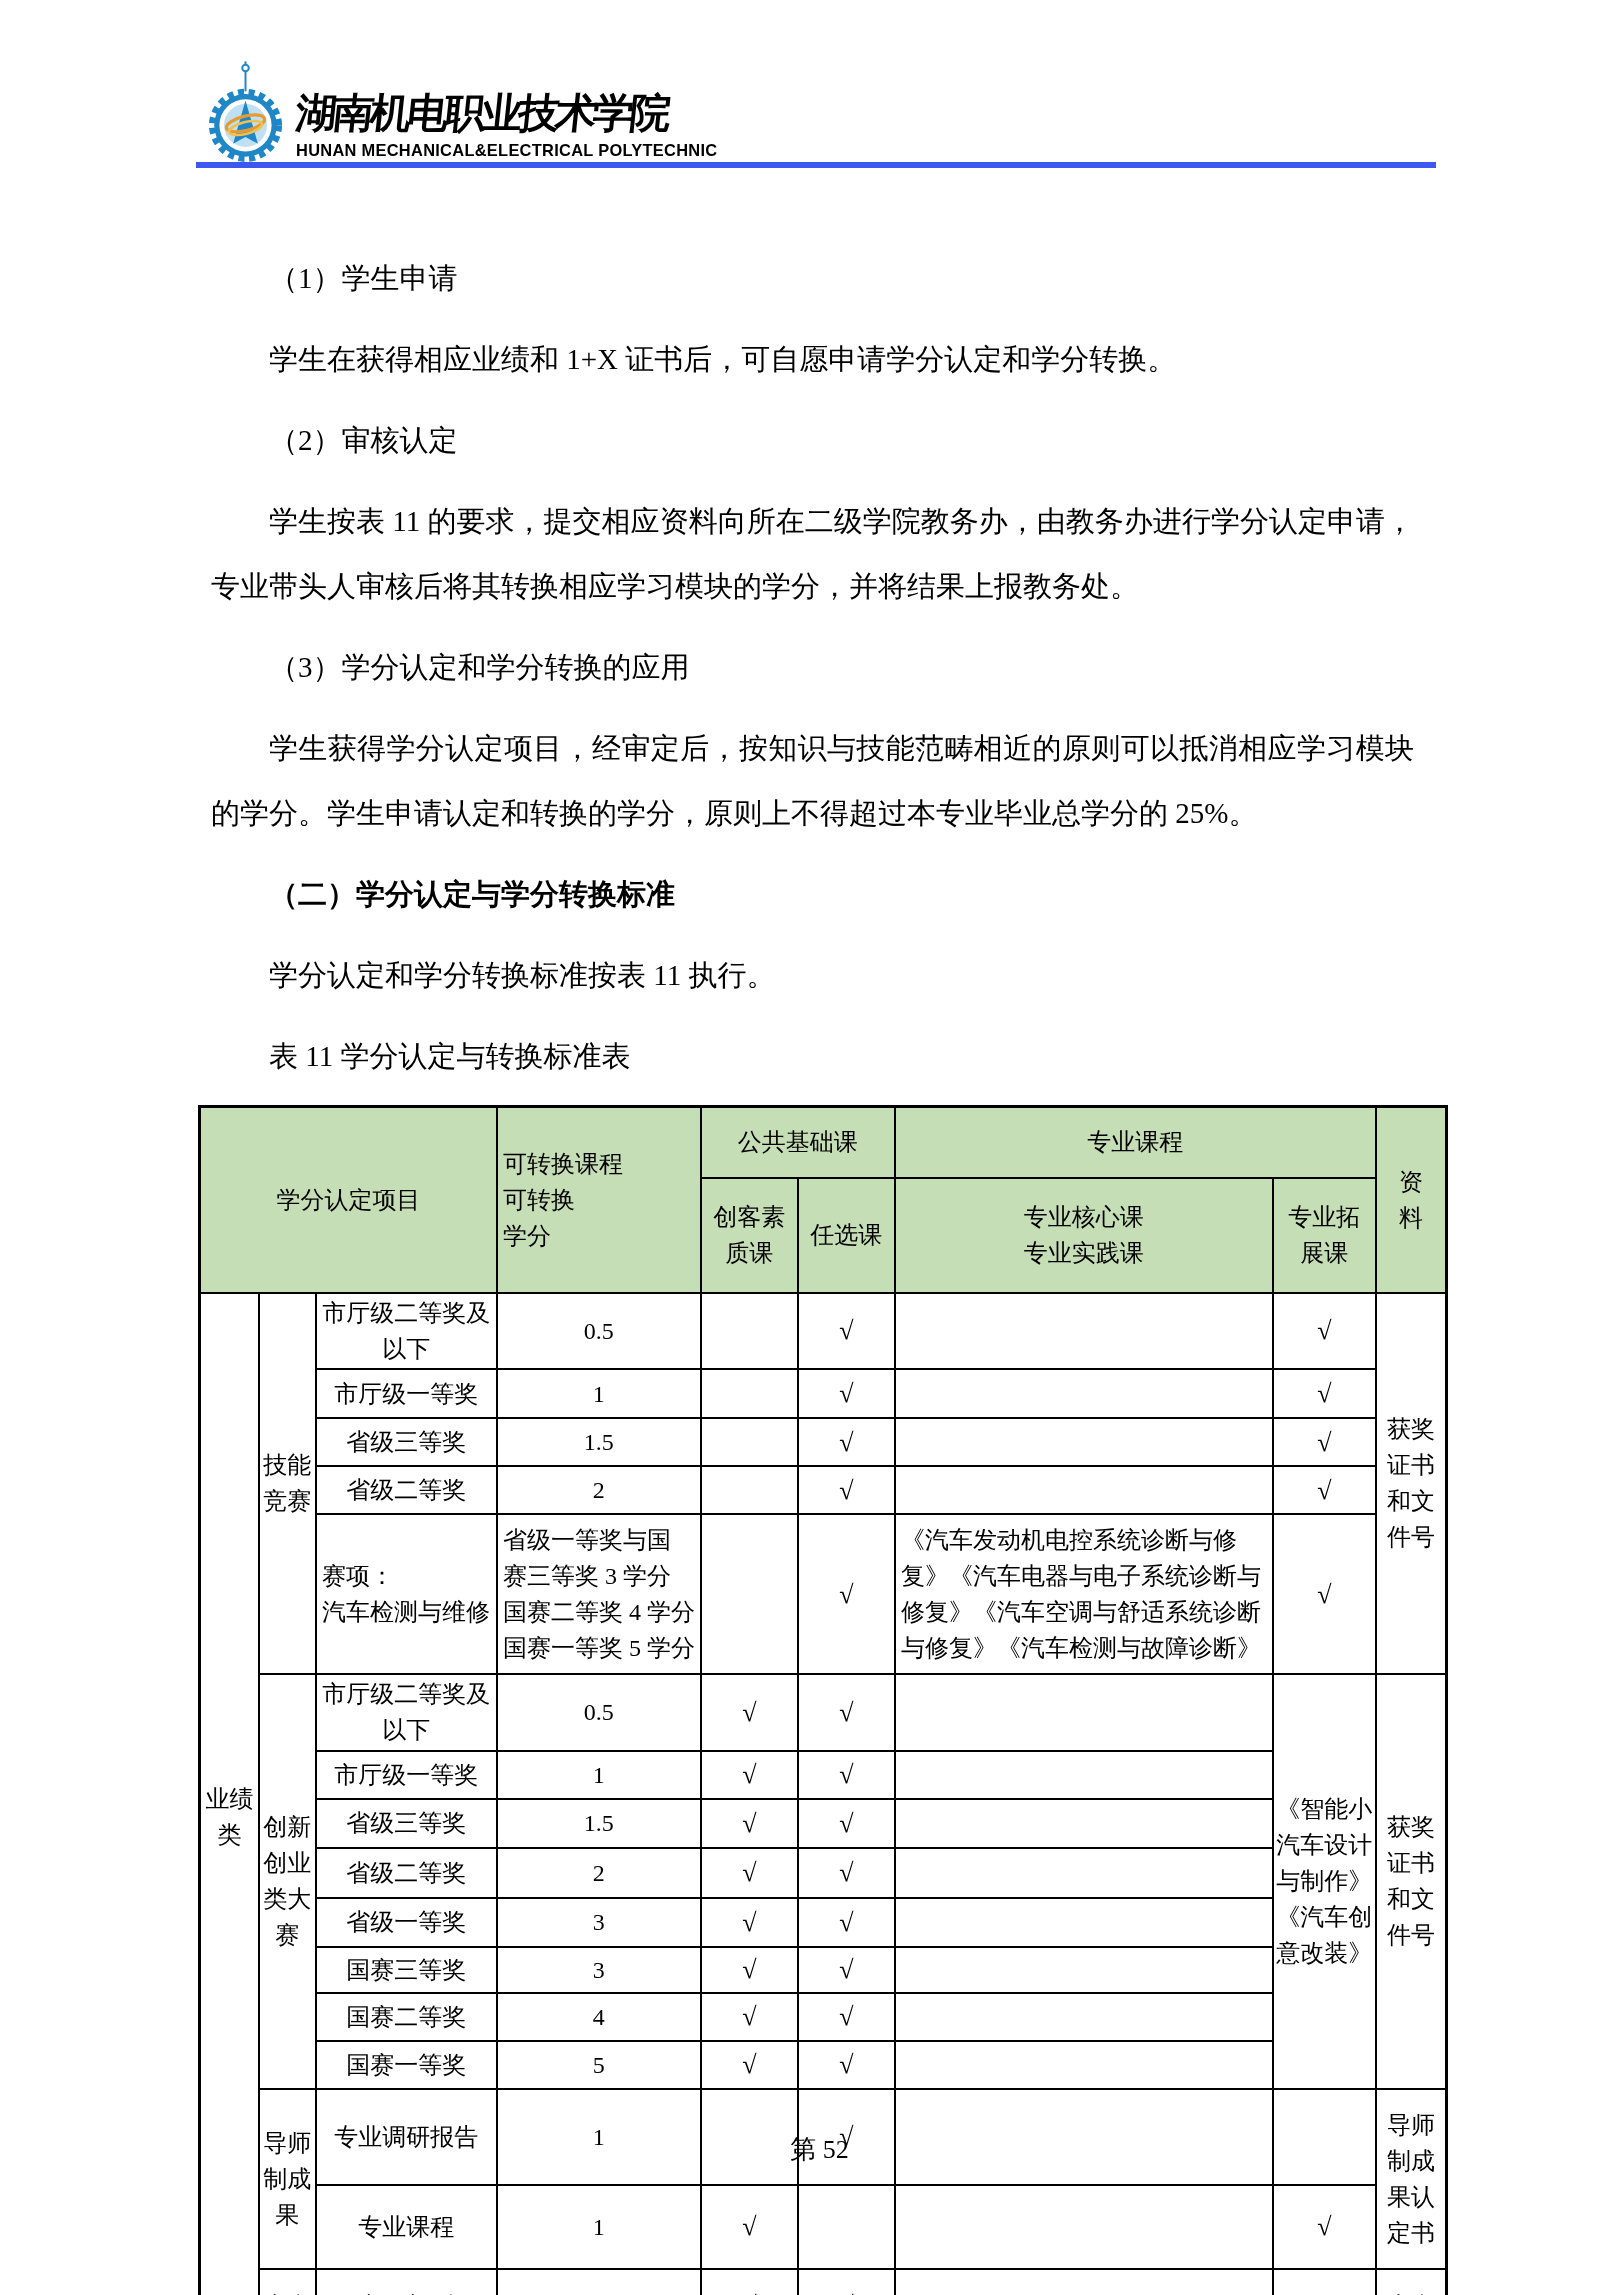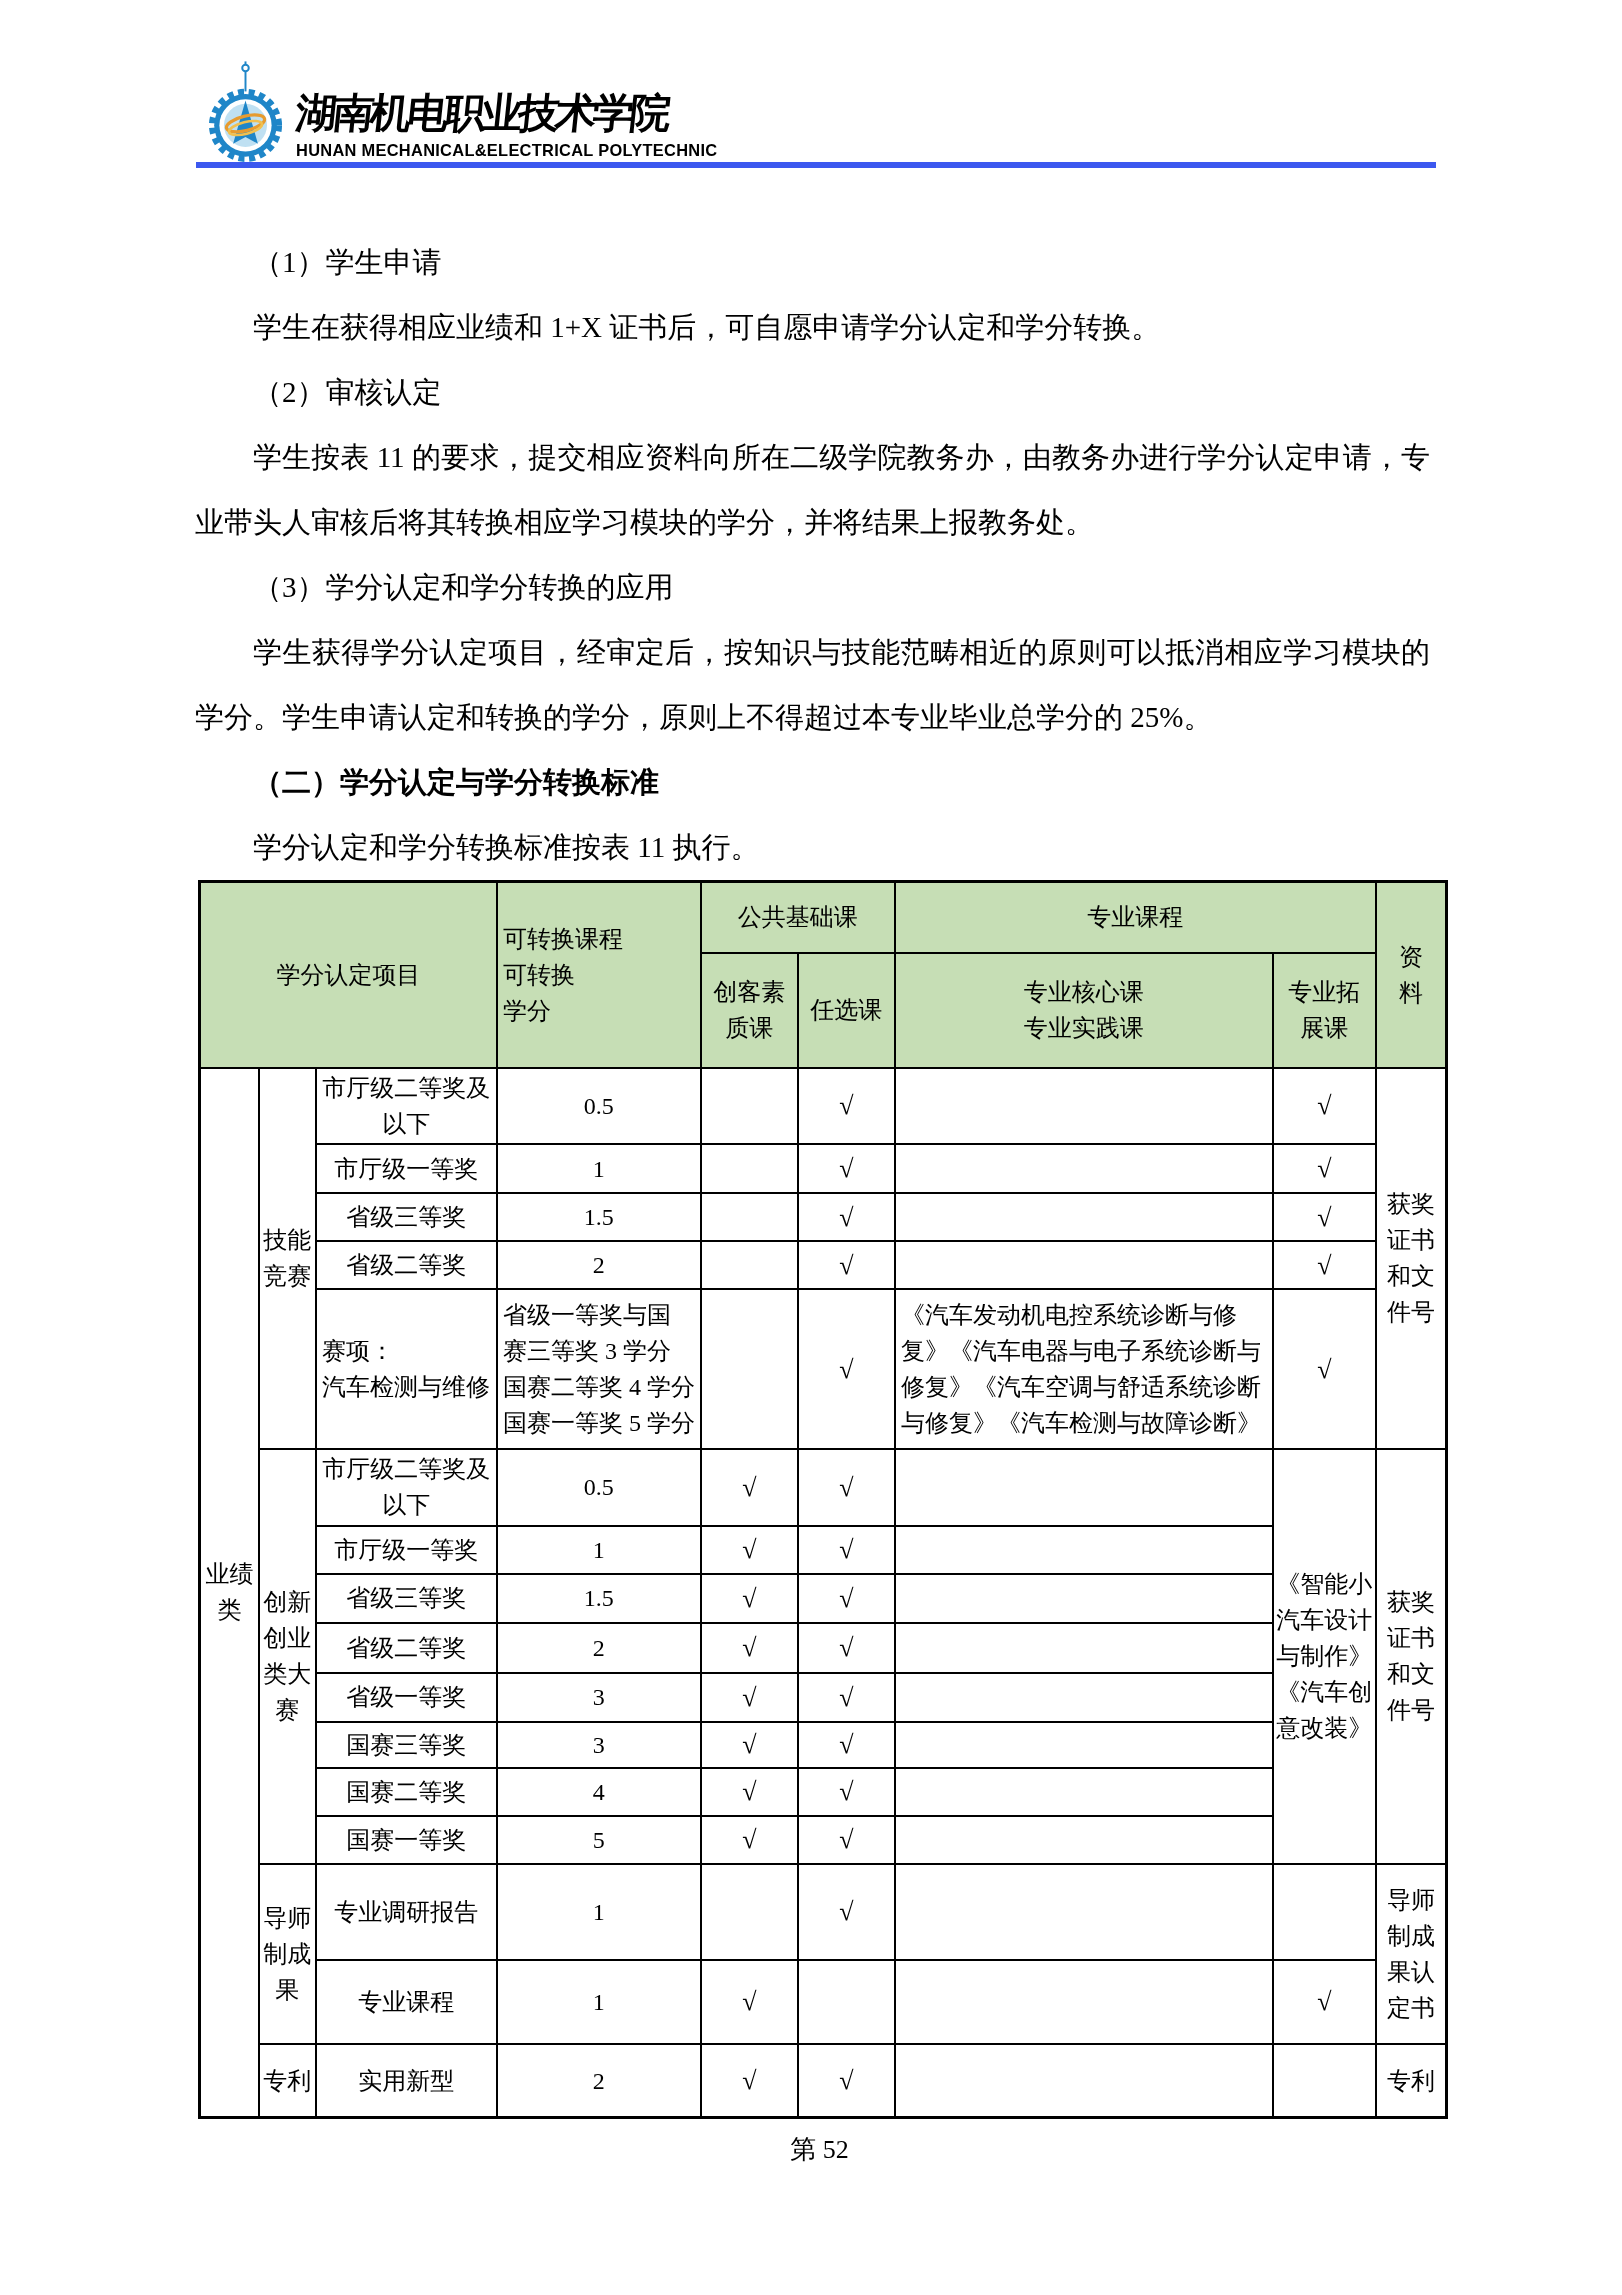--- a/index.html
+++ b/index.html
@@ -16,21 +16,21 @@
     font-family:"DejaVu Serif","Liberation Serif",serif;white-space:nowrap;
   }
   .school-en{
     position:absolute;left:296px;top:141px;font-size:16.4px;font-weight:bold;
     font-family:"Liberation Sans","DejaVu Sans",sans-serif;letter-spacing:0.3px;white-space:nowrap;
   }
   .rule{position:absolute;left:196px;top:162px;width:1240px;height:5.9px;background:#3c58ef;}
   
   .content{position:absolute;left:195px;top:230px;width:1235px;}
   .content p{
-    margin:0;font-size:29px;line-height:65px;text-align:justify;
+    margin:16px;font-size:29px;line-height:65px;text-align:justify;
     text-indent:58px;
   }
   .content p.bold{font-weight:bold;}
   .tbl-title{
     margin:0;font-size:29px;line-height:68px;text-align:center;font-weight:normal;
   }
   
   table{
     border-collapse:collapse;table-layout:fixed;width:1248px;margin-left:3.3px;
     border:3.9px solid #000;font-size:24px;
@@ -75,20 +75,21 @@
   <div class="content">
     <p>（1）学生申请</p>
     <p>学生在获得相应业绩和 1+X 证书后，可自愿申请学分认定和学分转换。</p>
     <p>（2）审核认定</p>
     <p>学生按表 11 的要求，提交相应资料向所在二级学院教务办，由教务办进行学分认定申请，专业带头人审核后将其转换相应学习模块的学分，并将结果上报教务处。</p>
     <p>（3）学分认定和学分转换的应用</p>
     <p>学生获得学分认定项目，经审定后，按知识与技能范畴相近的原则可以抵消相应学习模块的学分。学生申请认定和转换的学分，原则上不得超过本专业毕业总学分的 25%。</p>
     <p class="bold">（二）学分认定与学分转换标准</p>
     <p>学分认定和学分转换标准按表 11 执行。</p>
 
+    <p class="tbl-title">表 11  学分认定与转换标准表</p>
 
     <table>
       <colgroup>
         <col style="width:59px">
           <col style="width:57px">
           <col style="width:181px">
         <col style="width:204px">
           <col style="width:97px">
           <col style="width:97px">
         <col style="width:378px">

